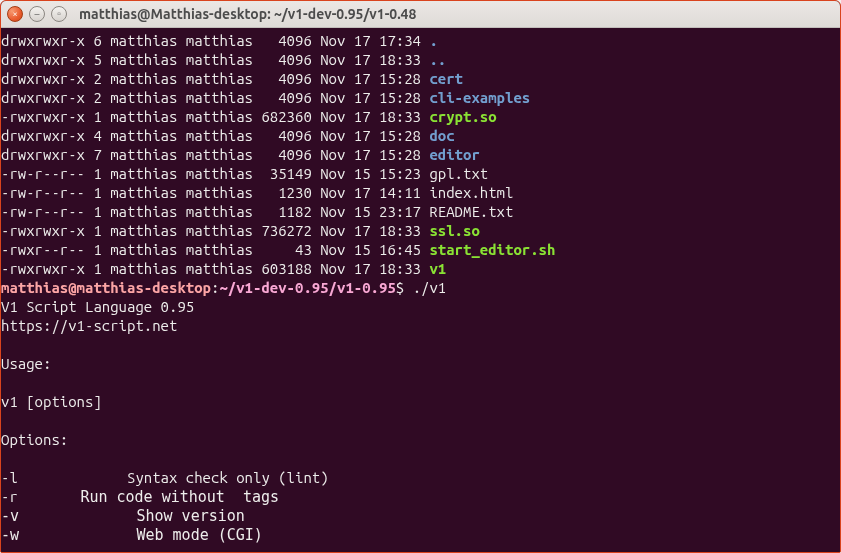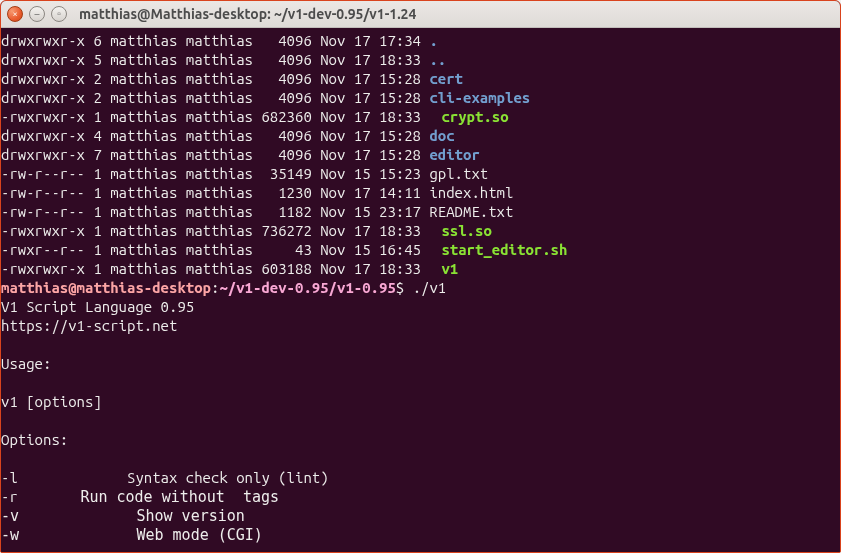--- a/index.html
+++ b/index.html
@@ -62,31 +62,31 @@
     background: #300a24;
     color: #eeeeec;
     font-size: 15px;
     line-height: 19px;
     padding: 3px 6px 6px 0;
     white-space: pre;
     font-family: "Ubuntu Mono", "DejaVu Sans Mono", monospace;
   }
   .terminal .line { display: block; }
   .dir   { color: #729fcf; font-weight: bold; }
-  .exec  { color: #8ae234; font-weight: bold; margin-left: 12px; }
+  .exec  { color: #8ae234; font-weight: bold; }
   .prompt-user { color: #fca5a5; font-weight: bold; }
   .prompt-path { color: #f9a8d4; font-weight: bold; }
 </style>
 </head>
 <body>
 
 <div class="window">
 
   <div class="titlebar">
     <span class="win-btn close">×</span>
     <span class="win-btn">–</span>
     <span class="win-btn">▫</span>
-    <span class="title-text">matthias@Matthias-desktop: ~/v1-dev-0.95/v1-1.24</span>
+    <span class="title-text">matthias@Matthias-desktop: ~/v1-dev-0.95/v1-0.48</span>
   </div>
 
   <div class="terminal" id="term"><span class="line">drwxrwxr-x 6 matthias matthias   4096 Nov 17 17:34 <span class="dir">.</span></span><span class="line">drwxrwxr-x 5 matthias matthias   4096 Nov 17 18:33 <span class="dir">..</span></span><span class="line">drwxrwxr-x 2 matthias matthias   4096 Nov 17 15:28 <span class="dir">cert</span></span><span class="line">drwxrwxr-x 2 matthias matthias   4096 Nov 17 15:28 <span class="dir">cli-examples</span></span><span class="line">-rwxrwxr-x 1 matthias matthias 682360 Nov 17 18:33 <span class="exec">crypt.so</span></span><span class="line">drwxrwxr-x 4 matthias matthias   4096 Nov 17 15:28 <span class="dir">doc</span></span><span class="line">drwxrwxr-x 7 matthias matthias   4096 Nov 17 15:28 <span class="dir">editor</span></span><span class="line">-rw-r--r-- 1 matthias matthias  35149 Nov 15 15:23 <span class="">gpl.txt</span></span><span class="line">-rw-r--r-- 1 matthias matthias   1230 Nov 17 14:11 <span class="">index.html</span></span><span class="line">-rw-r--r-- 1 matthias matthias   1182 Nov 15 23:17 <span class="">README.txt</span></span><span class="line">-rwxrwxr-x 1 matthias matthias 736272 Nov 17 18:33 <span class="exec">ssl.so</span></span><span class="line">-rwxr--r-- 1 matthias matthias     43 Nov 15 16:45 <span class="exec">start_editor.sh</span></span><span class="line">-rwxrwxr-x 1 matthias matthias 603188 Nov 17 18:33 <span class="exec">v1</span></span><span class="line"><span class="prompt-user">matthias@matthias-desktop</span>:<span class="prompt-path">~/v1-dev-0.95/v1-0.95</span><span>$</span> <span>./v1</span></span><span class="line">V1 Script Language 0.95</span><span class="line">https://v1-script.net</span><span class="line"> </span><span class="line">Usage:</span><span class="line"> </span><span class="line">v1 [options] <filename></filename></span><span class="line"> </span><span class="line">Options:</span><span class="line"> </span><span class="line"><span>-l             </span><span>Syntax check only (lint)</span></span><span class="line"><span>-r <code>      </code></span><code><span>Run code without  tags</span></code></span><code><span class="line"><span>-v             </span><span>Show version</span></span><span class="line"><span>-w             </span><span>Web mode (CGI)</span></span><span class="line"> </span></code></div>
 
 </div>
 
 </body></html>

